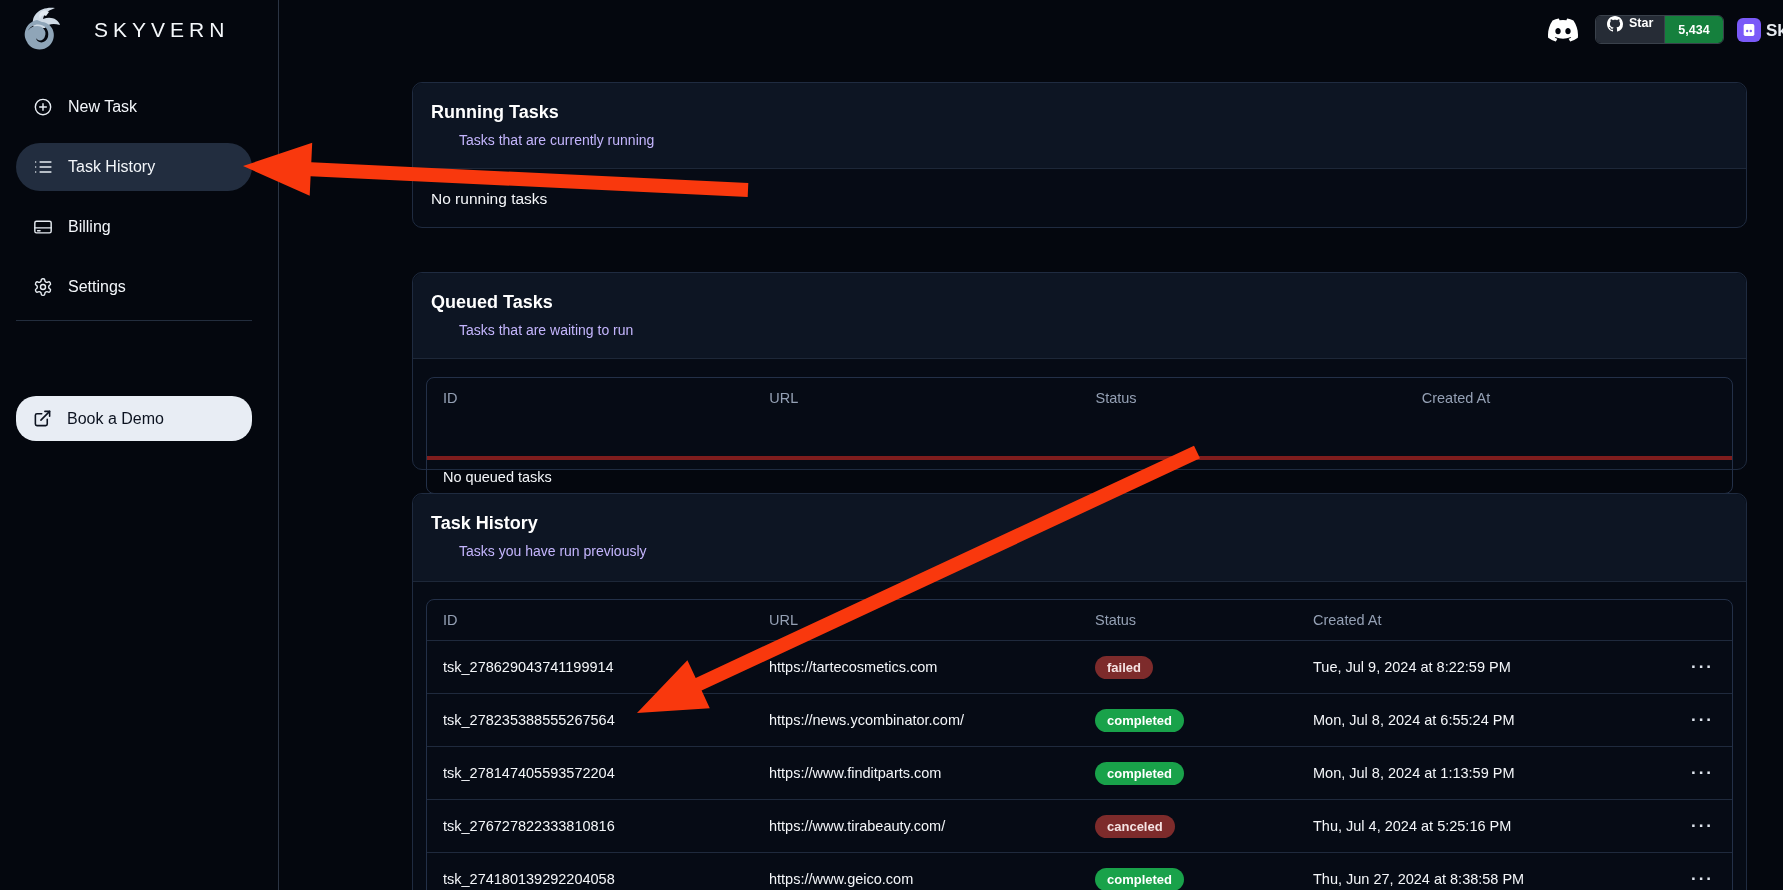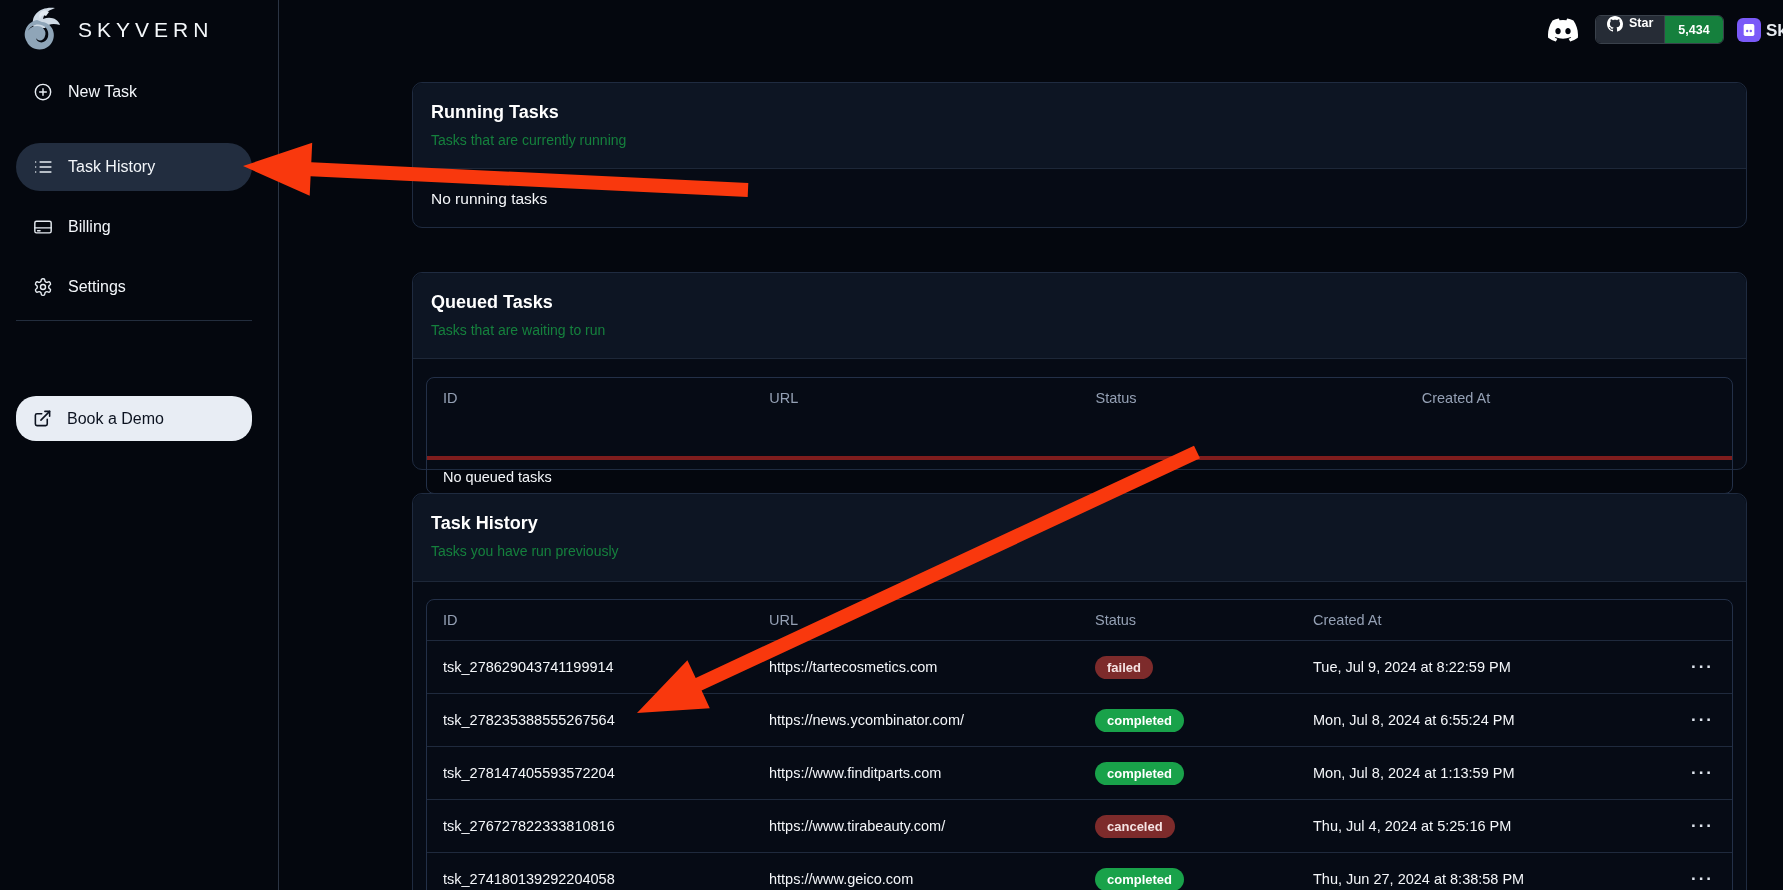--- a/index.html
+++ b/index.html
@@ -5,41 +5,41 @@
   * { box-sizing: border-box; margin: 0; padding: 0; }
   html,body { width:1783px; height:890px; overflow:hidden; }
   body {
     position:relative;
     background:#04070e;
     font-family:"Liberation Sans", sans-serif;
     color:#f4f6f9;
   }
   
   .sidebar { position:absolute; left:0; top:0; width:279px; height:890px; border-right:1px solid #2b3443; background:#04070e; }
-  .logo { position:absolute; left:20px; top:4px; display:flex; align-items:center; gap:12px; }
+  .logo { position:absolute; left:20px; top:4px; display:flex; align-items:center; gap:28px; }
   .logo-text { font-size:21px; letter-spacing:5px; font-weight:400; color:#f5f8fb; }
   .nav-item { position:absolute; left:16px; width:236px; height:48px; border-radius:24px; display:flex; align-items:center; gap:15px; padding:0 17px; color:#f3f6fa; font-size:16px; cursor:pointer; }
   .nav-item svg { flex:0 0 auto; }
   .nav-item.active { background:#222d3f; }
   .nav-item.demo { background:#e8edf4; color:#0c1320; border-radius:20px; height:45px; }
   .icon-stroke { stroke:#e8edf3; stroke-width:1.7; fill:none; stroke-linecap:round; stroke-linejoin:round; }
   .icon-stroke-dark { stroke:#0c1320; stroke-width:2; fill:none; stroke-linecap:round; stroke-linejoin:round; }
   .side-divider { position:absolute; left:16px; top:320px; width:236px; height:1px; background:#232d3d; }
   
   .gh-btn { position:absolute; left:1595px; top:15px; height:29px; display:flex; border:1px solid #3a414b; border-radius:6px; overflow:hidden; cursor:pointer; }
   .gh-left { background:#262c36; display:flex; align-items:flex-start; gap:6px; padding:0 11px; font-size:12.5px; font-weight:bold; color:#fff; }
   .gh-right { background:#15803d; display:flex; align-items:center; padding:0 13px; font-size:12.5px; font-weight:bold; color:#fff; border-left:1px solid #3a414b; }
   .discord { position:absolute; left:1548px; top:15px; width:30px; height:30px; cursor:pointer; }
   .avatar { position:absolute; left:1737px; top:18px; width:24px; height:24px; border-radius:6px; display:flex; align-items:center; justify-content:center; cursor:pointer; }
   .account-name { position:absolute; left:1766px; top:21px; width:17px; overflow:hidden; font-size:17px; font-weight:bold; color:#e8ecf2; white-space:nowrap; }
   
   .card { position:absolute; left:412px; width:1335px; border:1px solid #1f2b40; border-radius:10px; background:#060b15; }
   .card-header { height:86px; background:#0d1523; border-bottom:1px solid #1d2738; border-radius:10px 10px 0 0; padding:19px 18px 0 18px; }
   .card-title { font-size:18px; font-weight:bold; color:#ffffff; }
-  .card-sub { margin-top:9px; font-size:14px; color:#15803d; }
+  .card-sub { margin-top:9px; font-size:14px; color:#c4b5fd;margin-left:28px; }
   .empty-row { height:59px; display:flex; align-items:center; padding-left:18px; font-size:15.5px; color:#f4f6f9; }
   .data-table { margin:18px 13px 15px 13px; border:1px solid #233048; border-radius:8px; overflow:hidden; }
   .trow, .thead { display:grid; align-items:center; }
   .qgrid { grid-template-columns:1fr 1fr 1fr 1fr; }
   .hgrid { grid-template-columns:326px 326px 218px 335px 1fr; }
   .thead { height:40px; color:#94a0b4; font-size:14.5px; }
   .cell { padding:0 16px; font-size:14.5px; white-space:nowrap; overflow:hidden; }
   .trow { height:53px; border-top:1px solid #1f2a3d; cursor:pointer; }
   .qrow { height:37px; border-top:4px solid #7f1d1d; display:flex; align-items:center;margin-top:38px; }
   .badge { display:inline-block; padding:5px 12px; border-radius:13px; font-size:13px; font-weight:bold; line-height:1; }
@@ -53,21 +53,21 @@
 <aside class="sidebar">
   <div class="logo">
     <svg width="46" height="52" viewBox="0 0 46 52">
       <path d="M14 24 C9 11, 21 2, 35 4 C27 7, 24 10, 23 15 C31 12, 38 15, 40 21 C33 19, 28 20, 25 24 Z" fill="#cfdae5"></path>
       <path d="M22 18 C34 19, 38 34, 29 42 C21 49, 8 45, 6 35 C5 28, 10 22, 17 22 C23 22, 27 27, 25 32 C24 37, 18 38, 16 34 C17 40, 26 40, 28 33 C30 25, 23 19, 15 21 C8 23, 4 31, 8 39 C1 31, 6 18, 17 16 Z" fill="#8fa5b8"></path>
       <path d="M20 15 C17 8, 24 4, 29 8 L26 12 C23 10, 21 12, 20 15 Z" fill="#e3ebf2"></path>
     </svg>
     <span class="logo-text">SKYVERN</span>
   </div>
 
-  <div class="nav-item" style="top:68px">
+  <div class="nav-item" style="top:83px">
     <svg width="20" height="20" viewBox="0 0 24 24" class="icon-stroke">
         <circle cx="12" cy="12" r="9.2"></circle>
         <path d="M12 8v8M8 12h8"></path>
       </svg>
     <span>New Task</span>
   </div>
 
   <div class="nav-item active" style="top:143px">
     <svg width="20" height="20" viewBox="0 0 24 24" class="icon-stroke">
         <path d="M8.5 6h13M8.5 12h13M8.5 18h13M3.2 6h.01M3.2 12h.01M3.2 18h.01"></path>

